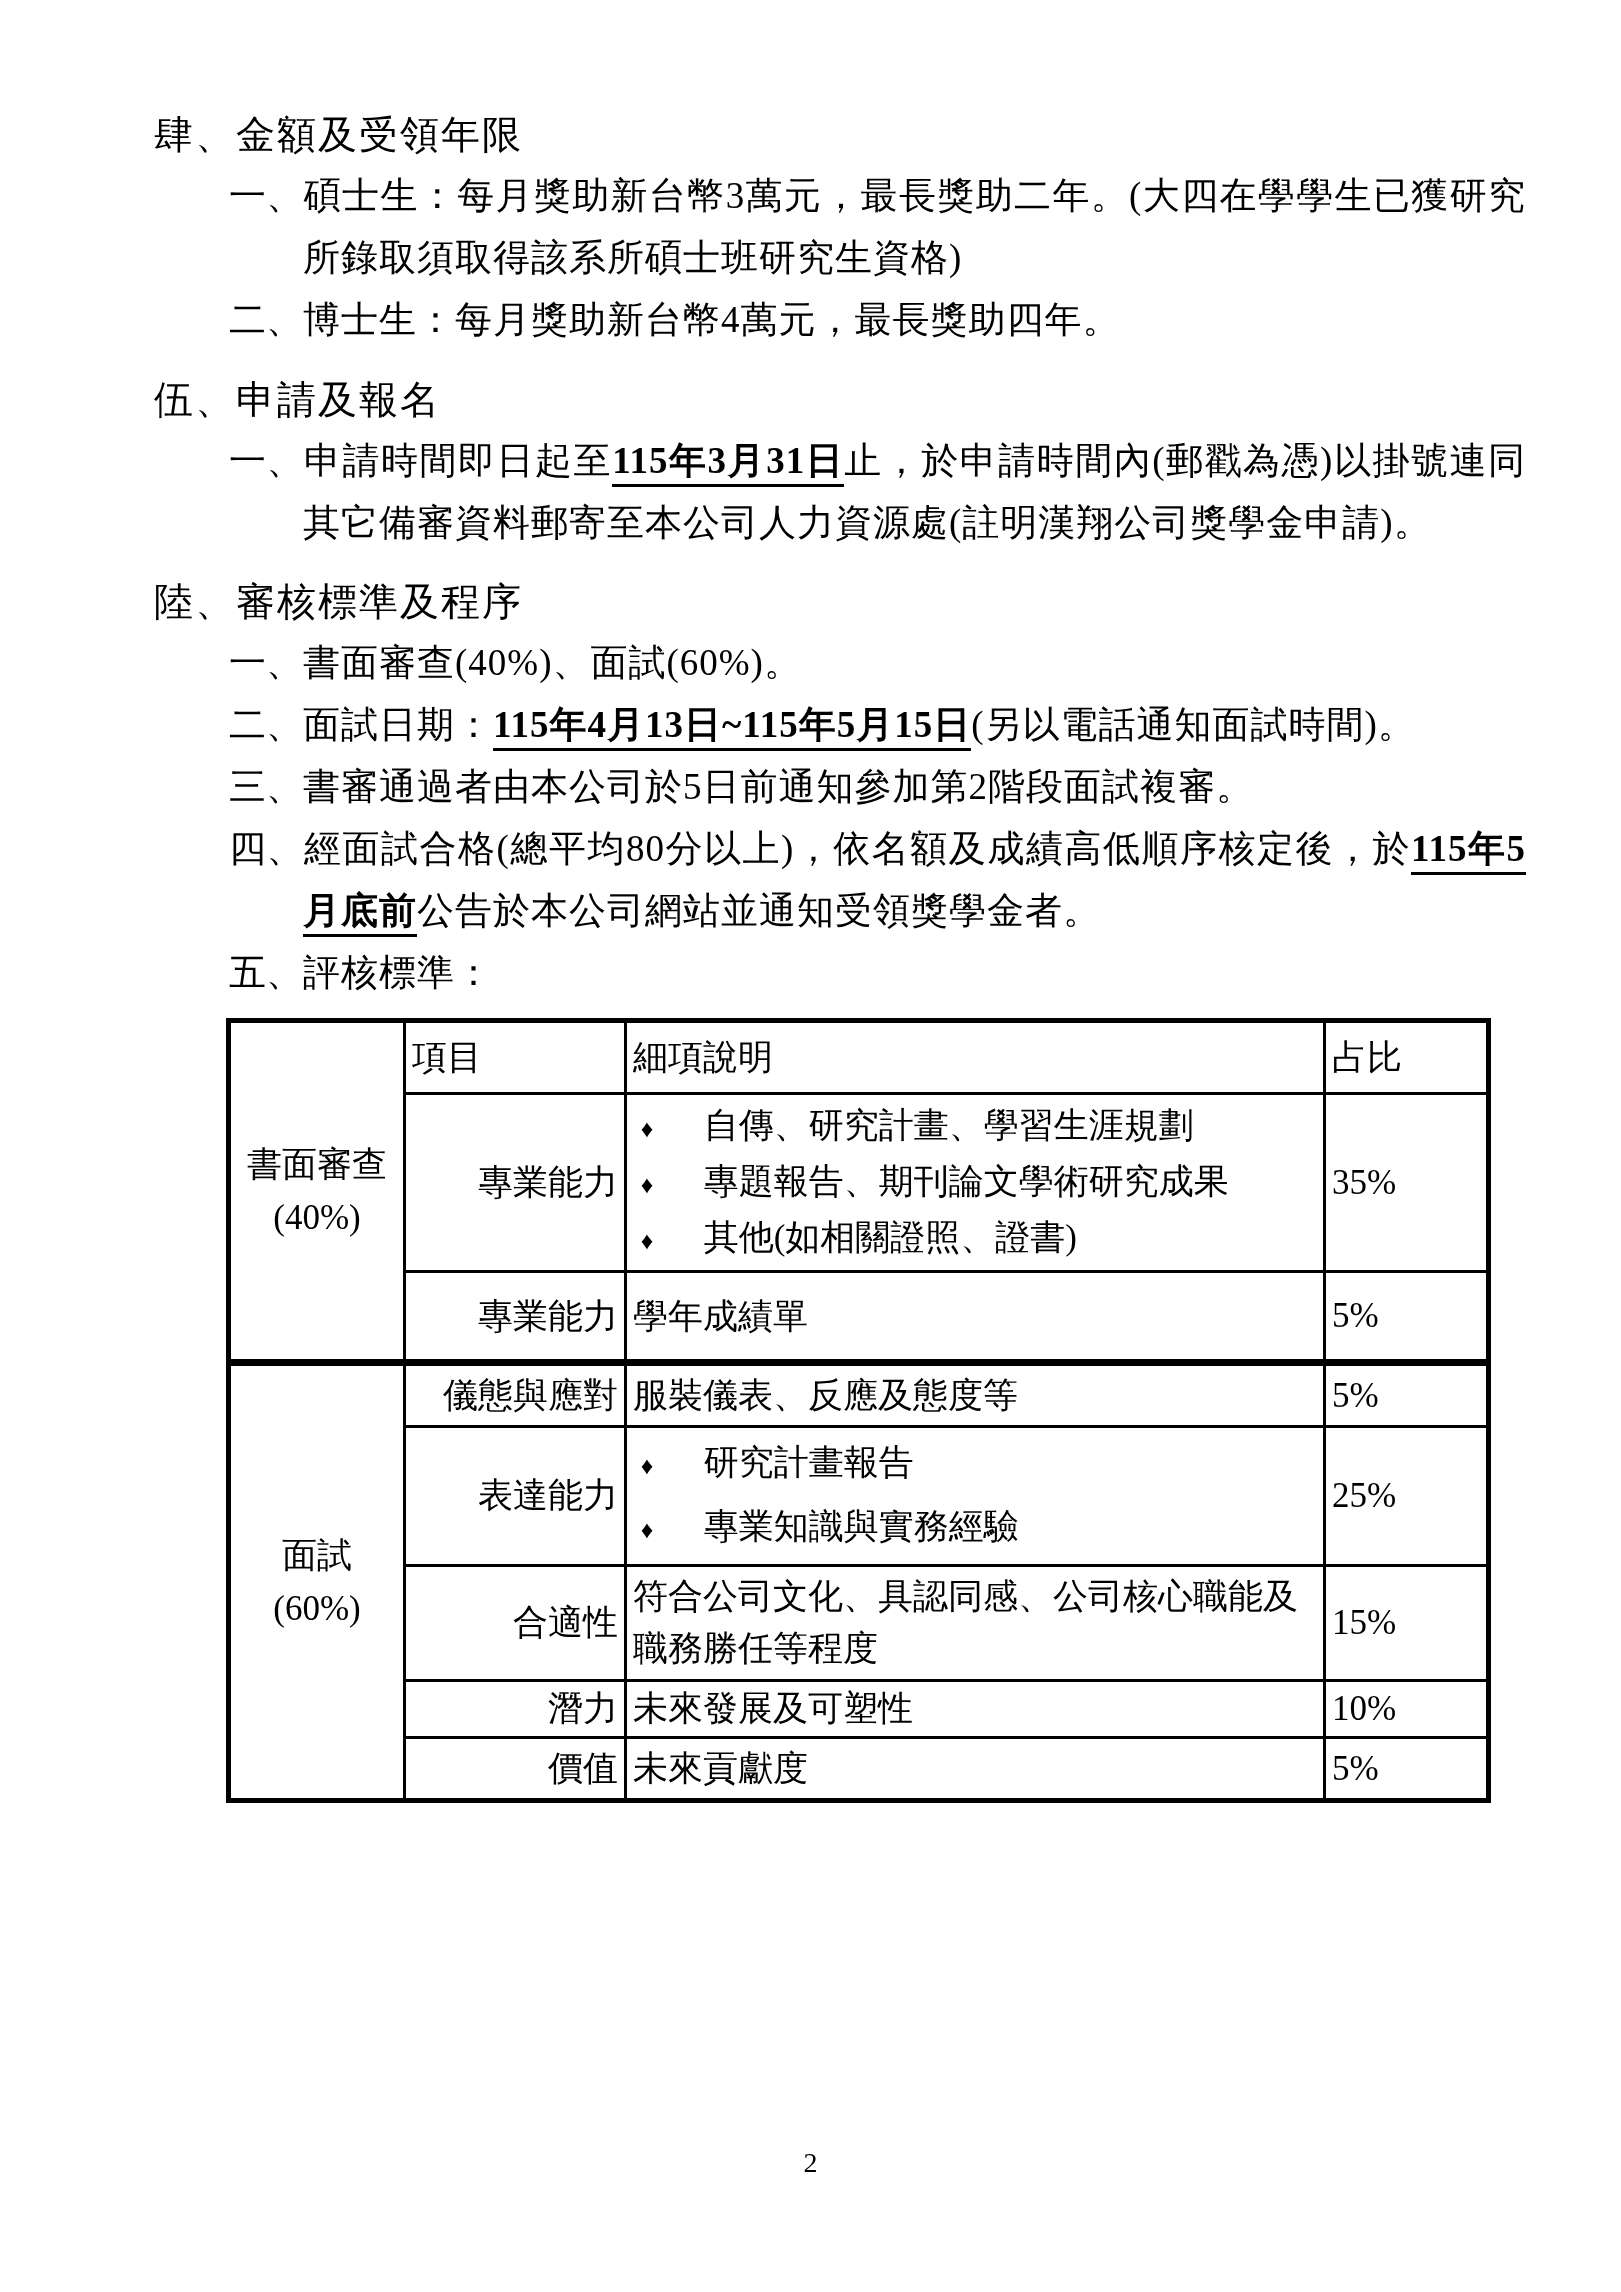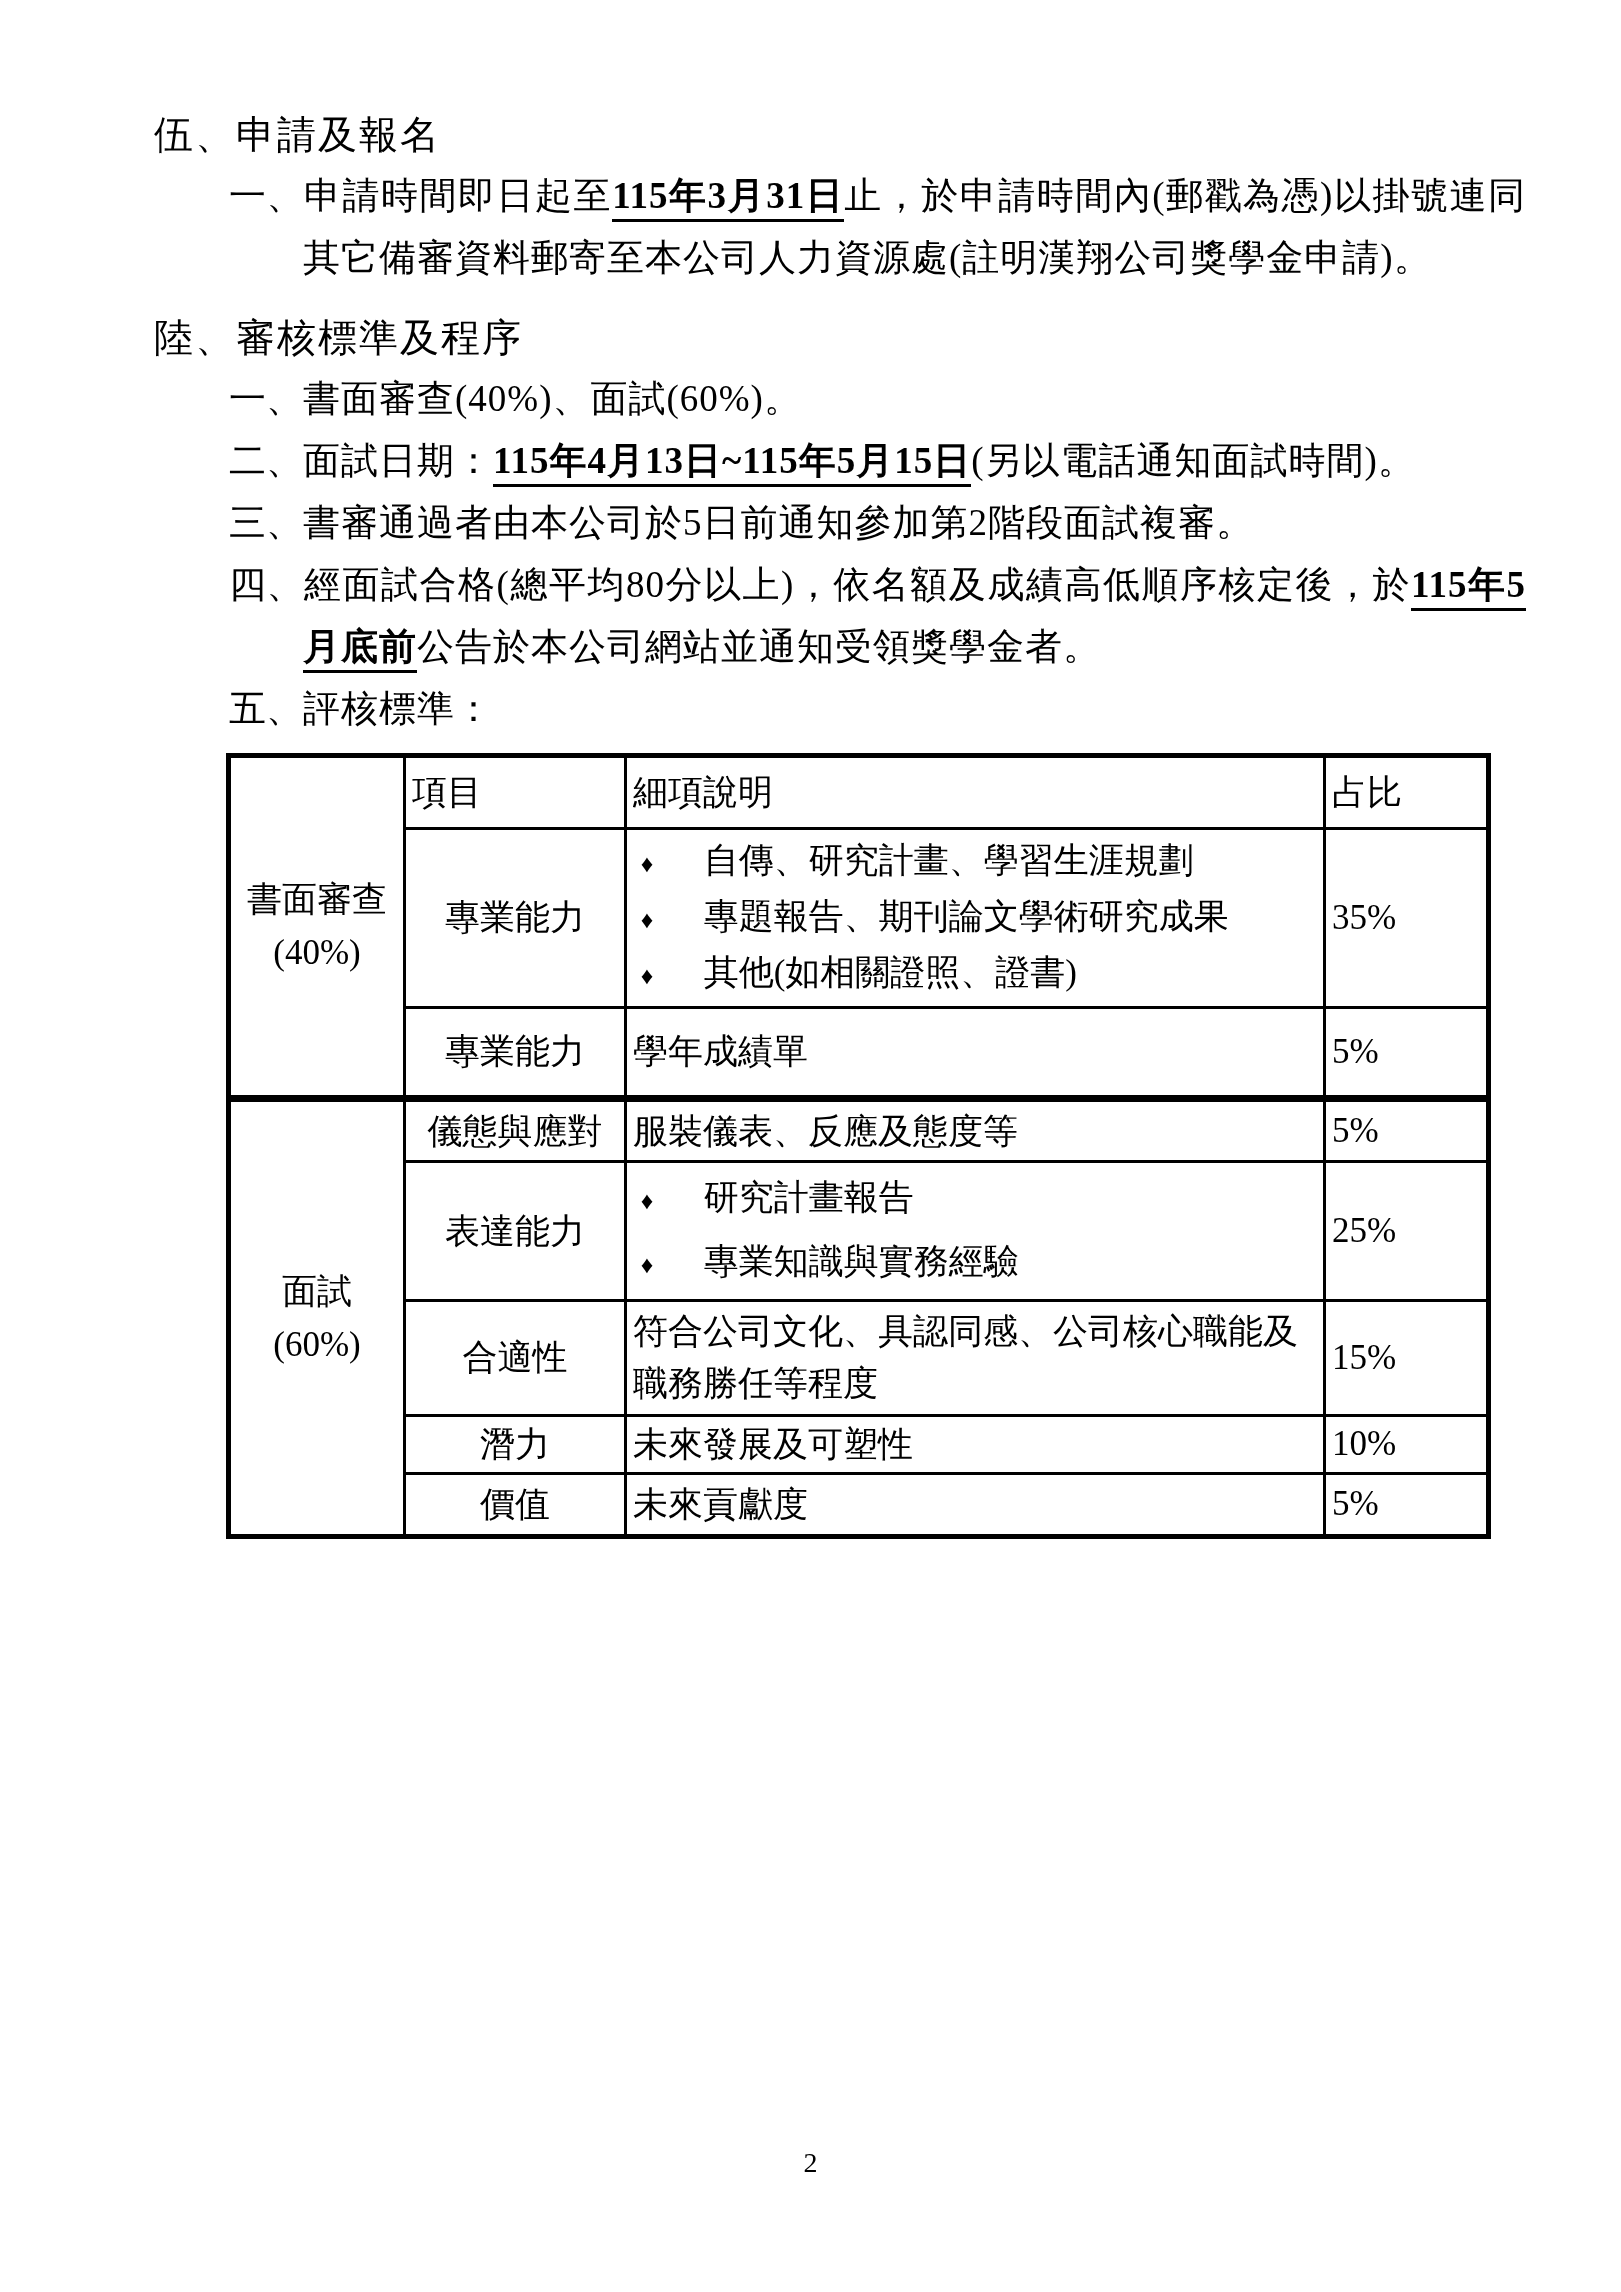--- a/index.html
+++ b/index.html
@@ -31,21 +31,21 @@
     width:1259px;margin:13.7px 0 0 72px;
     border:5.9px solid #000;
   }
   .criteria td{
     border:3.9px solid #000;
     font-size:35px;vertical-align:middle;
     padding:3.9px 5.9px;
   }
   .criteria .th{height:61px;font-weight:normal;}
   .group-cell{text-align:center;font-size:37px;line-height:53px;}
-  .item-cell{text-align:center;margin-left:44px;}
+  .item-cell{text-align:right;margin-left:44px;}
   .detail-cell{text-align:left;}
   .ratio-cell{text-align:left;}
   .group-start td{border-top:7.8px solid #000;}
   .bullet-line{display:flex;align-items:baseline;}
   .diamond{flex:0 0 63px;padding-left:7.8px;font-size:24.5px;}
   .r-pro td{height:165px}   .r-pro .bullet-line{line-height:53px}
   .r-sem td{height:78px}
   .r-man td{height:51px}
   .r-exp td{height:123px}   .r-exp .bullet-line{line-height:61px}
   .r-fit td{height:104px}   .r-fit .detail-cell,.criteria .r-fit td{line-height:52px}
@@ -55,20 +55,25 @@
     position:absolute;top:2147px;left:0;width:100%;
     text-align:center;font-size:28px;
   }
 </style>
 </head>
 <body>
 
 <div class="page">
   <div class="content">
 
+    <div class="section">
+      <h2 class="heading">肆、金額及受領年限</h2>
+      <p class="item"><span class="marker">一、</span><span>碩士生：每月獎助新台幣3萬元，最長獎助二年。(大四在學學生已獲研究所錄取須取得該系所碩士班研究生資格)</span></p>
+      <p class="item"><span class="marker">二、</span><span>博士生：每月獎助新台幣4萬元，最長獎助四年。</span></p>
+    </div>
 
     <div class="section">
       <h2 class="heading">伍、申請及報名</h2>
       <p class="item"><span class="marker">一、</span><span>申請時間即日起至</span><span class="bu">115年3月31日</span><span>止，於申請時間內(郵戳為憑)以掛號連同其它備審資料郵寄至本公司人力資源處(註明漢翔公司獎學金申請)。</span></p>
     </div>
 
     <div class="section">
       <h2 class="heading">陸、審核標準及程序</h2>
       <p class="item"><span class="marker">一、</span><span>書面審查(40%)、面試(60%)。</span></p>
       <p class="item"><span class="marker">二、</span><span>面試日期：</span><span class="bu">115年4月13日~115年5月15日</span><span>(另以電話通知面試時間)。</span></p>

